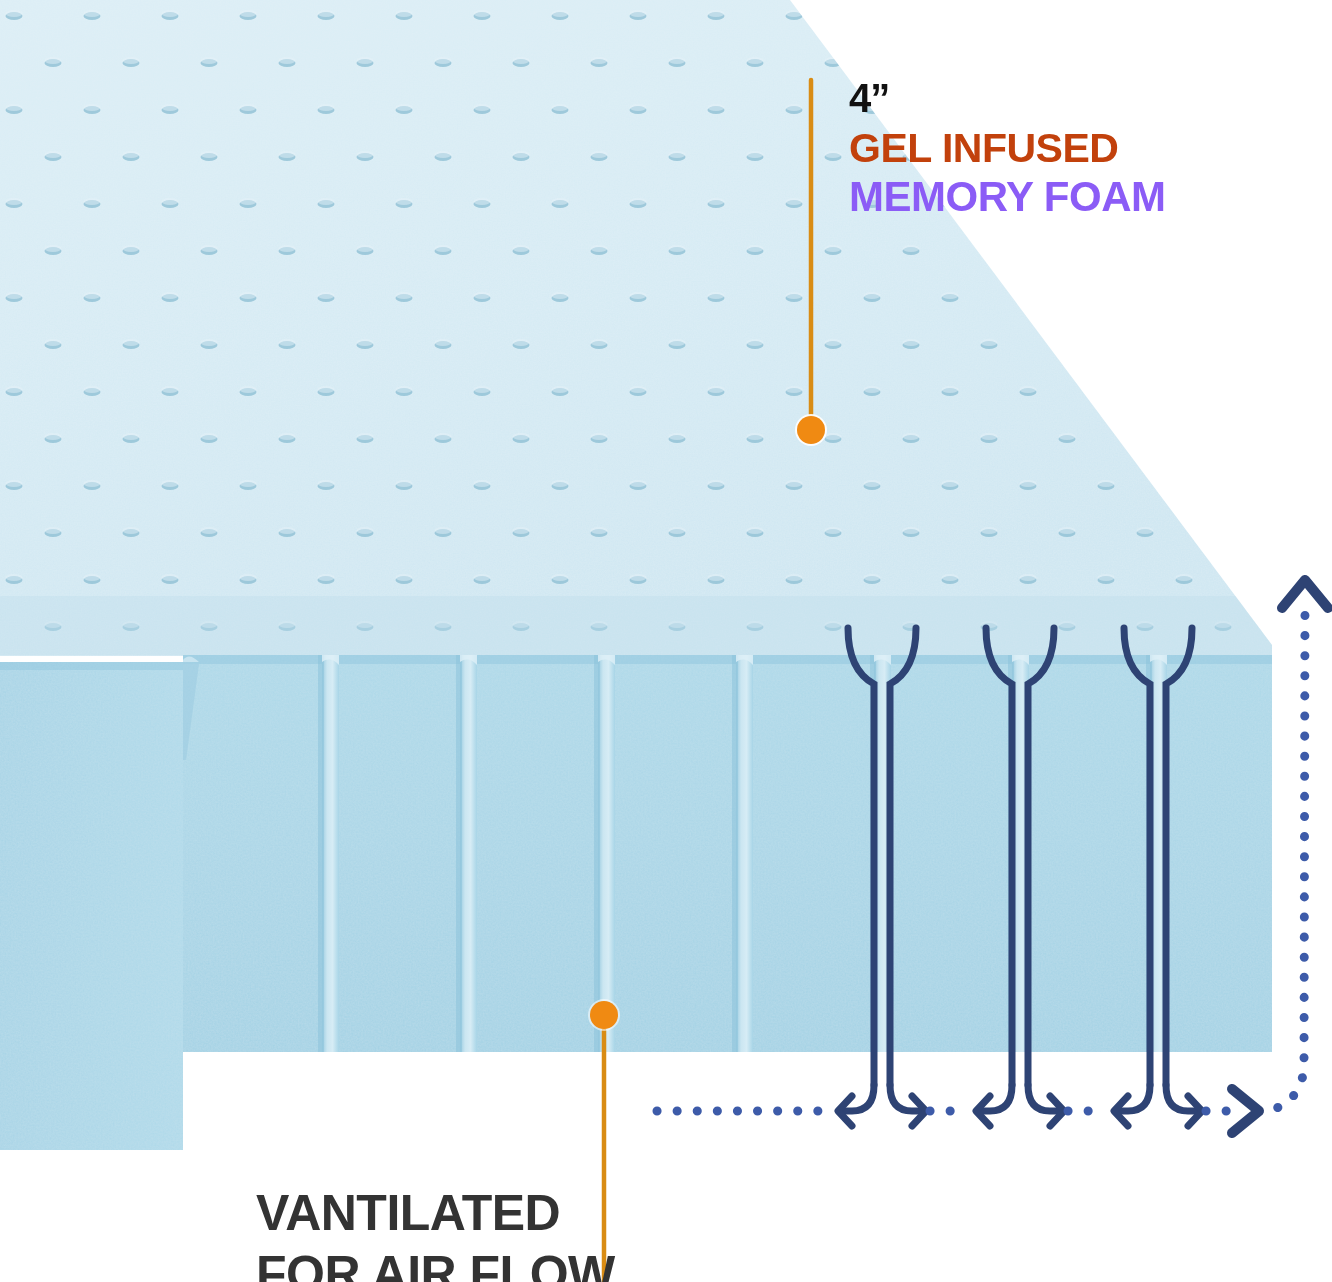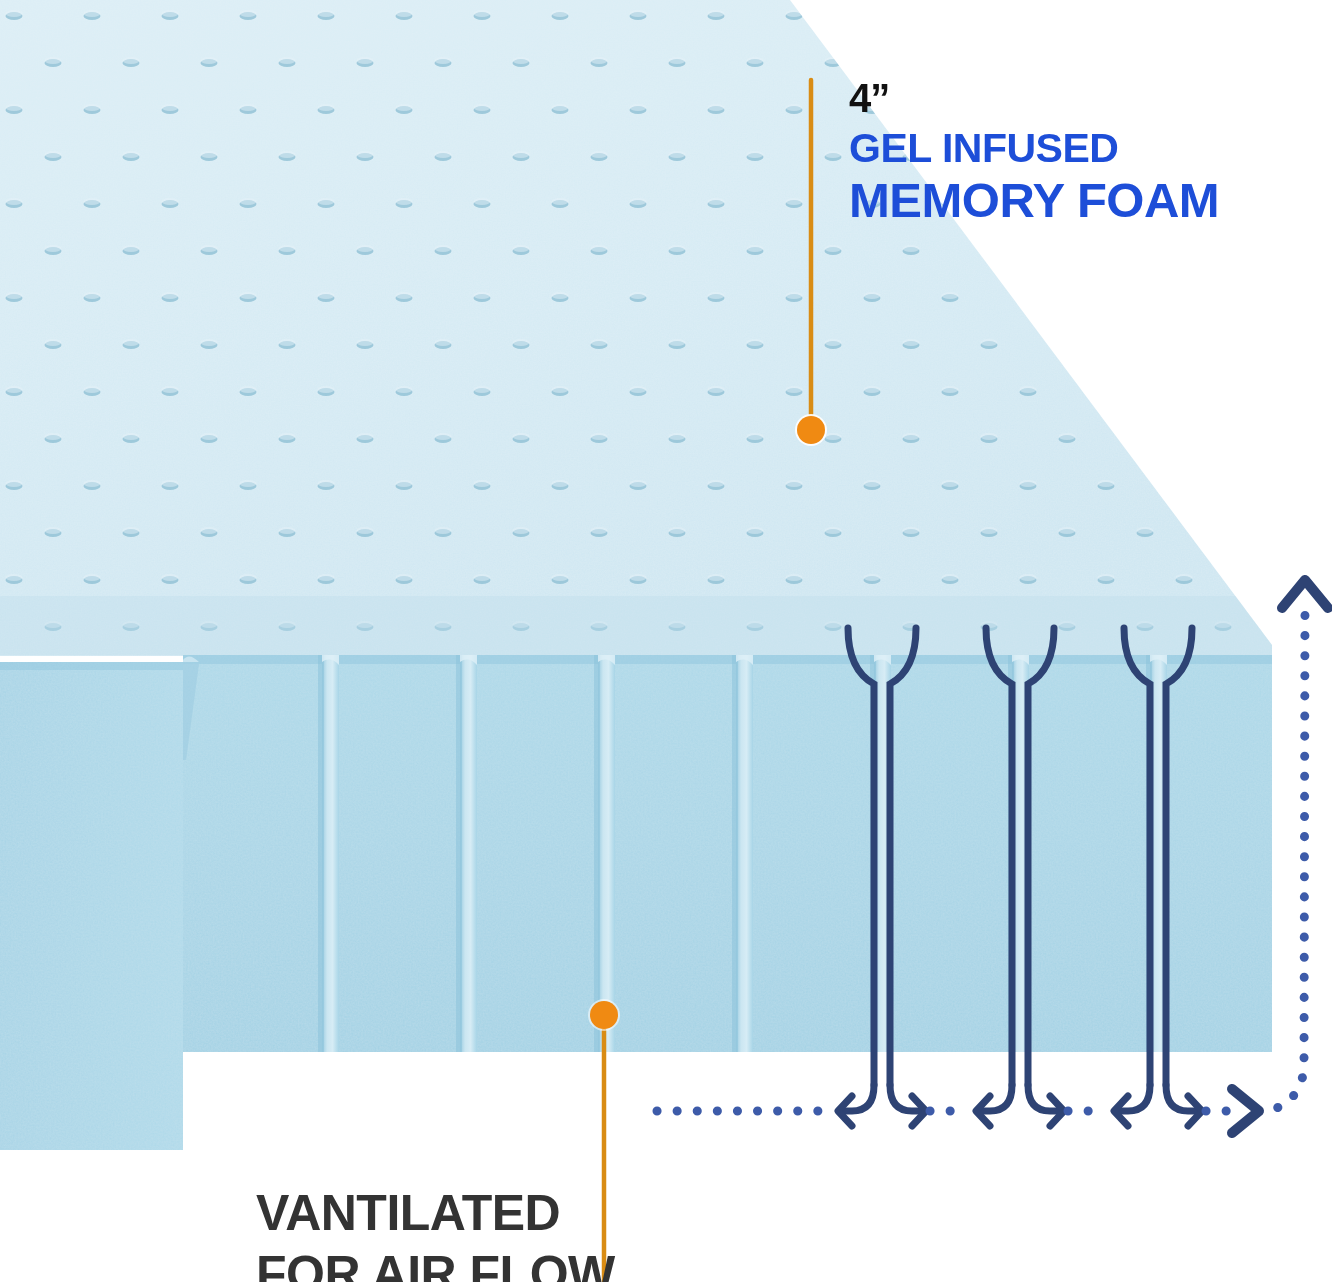--- a/index.html
+++ b/index.html
@@ -38,28 +38,28 @@
   .line-size {
     font-size: 40px;
     font-weight: 700;
     color: #111111;
     letter-spacing: -1px;
     margin-bottom: 10px;
   }
   .line-accent {
     font-size: 41px;
     font-weight: 700;
-    color: #1d4ed8;
+    color: #c2410c;
     letter-spacing: -0.5px;
     margin-bottom: 7px;
   }
   .line-dark {
-    font-size: 49px;
-    font-weight: 700;
-    color: #1d4ed8;
+    font-size: 42px;
+    font-weight: 700;
+    color: #8b5cf6;
     letter-spacing: -0.5px;
   }
 
   #callout-bottom {
     left: 256px;
     top: 1183px;
     width: 430px;
     text-align: left;
   }
   .line-bottom {

